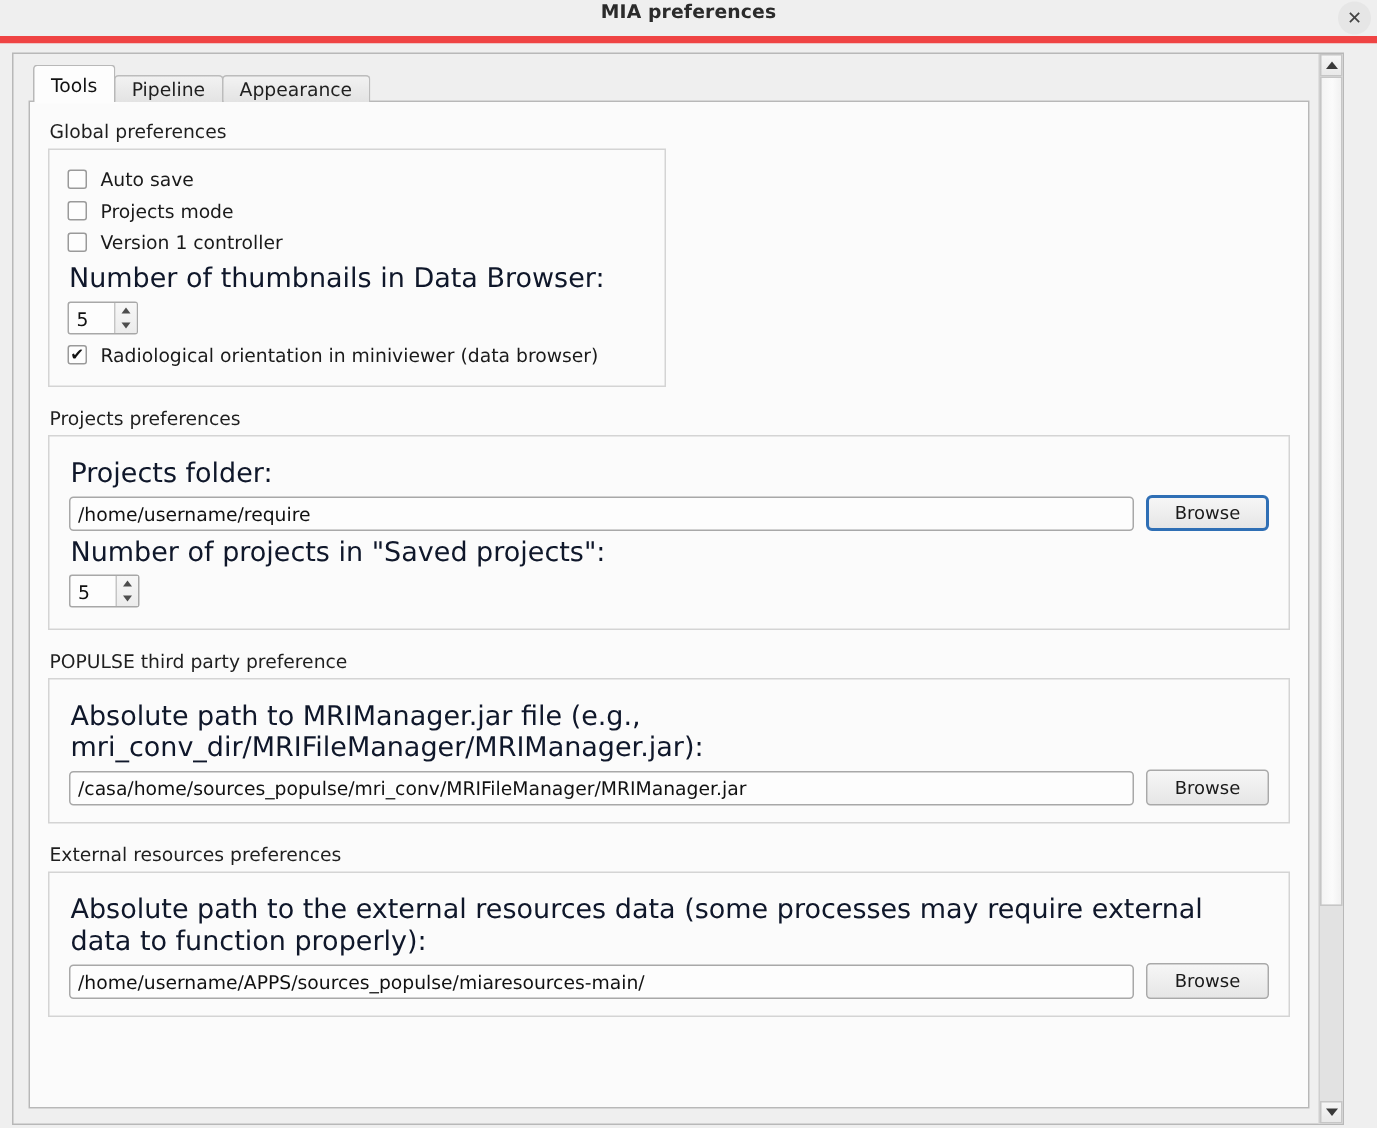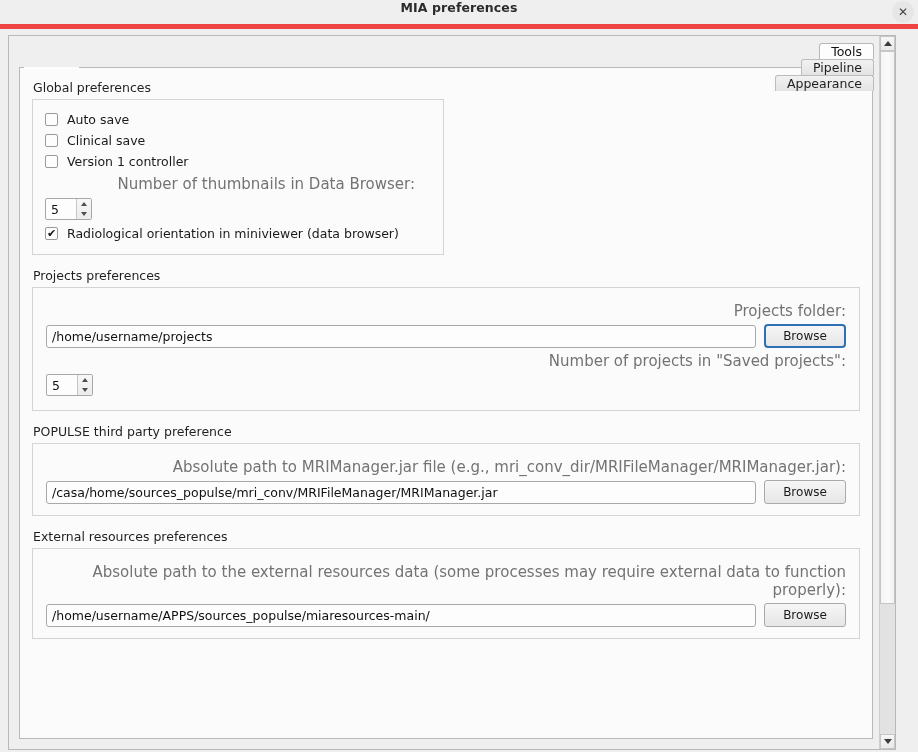--- a/index.html
+++ b/index.html
@@ -70,21 +70,20 @@
   }
 
   
   .tabbar {
     display: flex;
     align-items: flex-end;
     height: 25px;
     position: relative;
     z-index: 2;
     padding-left: 3px;
-    flex-direction: column;
   }
   .tab {
     height: 18px;
     padding: 0 11px;
     display: flex; align-items: center;
     font-size: 12.5px;
     color: #1f1f1f;
     border: 1px solid #bcbcbc;
     border-bottom: none;
     border-radius: 3px 3px 0 0;
@@ -156,25 +155,24 @@
   .checkbox.checked::after {
     content: "\2714";
     font-size: 11px;
     color: #111;
     font-weight: bold;
   }
   .checkrow-label { font-size: 12.5px; color: #1a1a1a; }
 
   
   .field-label {
-    font-size: 15px;
-    color: #737373;
+    font-size: 18px;
+    color: #0f172a;
     margin: 4px 0 4px 1px;
     display: block;
-    text-align: right;
   }
   .group-global .field-label { margin: 3px 0 5px 1px; }
 
   
   .spinbox {
     width: 47px; height: 22px;
     border: 1px solid #a8a8a8;
     border-radius: 2px;
     background: #fdfdfd;
     display: inline-flex;
@@ -317,21 +315,21 @@
           <div class="group-title">Global preferences</div>
           <div class="group-box">
 
             <div class="checkrow">
               <span class="checkbox"></span>
               <span class="checkrow-label">Auto save</span>
             </div>
 
             <div class="checkrow">
               <span class="checkbox"></span>
-              <span class="checkrow-label">Clinical save</span>
+              <span class="checkrow-label">Projects mode</span>
             </div>
 
 
             <div class="checkrow">
               <span class="checkbox"></span>
               <span class="checkrow-label">Version 1 controller</span>
             </div>
 
             <span class="field-label">Number of thumbnails in Data Browser:</span>
 
@@ -351,21 +349,21 @@
           </div>
         </div>
 
         <div class="group">
           <div class="group-title">Projects preferences</div>
           <div class="group-box">
 
             <span class="field-label">Projects folder:</span>
 
             <div class="path-row">
-              <span class="lineedit">/home/username/projects</span>
+              <span class="lineedit">/home/username/require</span>
               <span class="browse-btn focused">Browse</span>
             </div>
 
             <span class="field-label">Number of projects in "Saved projects":</span>
 
             <div class="spinbox">
               <span class="spinbox-value">5</span>
               <span class="spin-btns">
                 <span class="spin-up"></span>
                 <span class="spin-down"></span>

